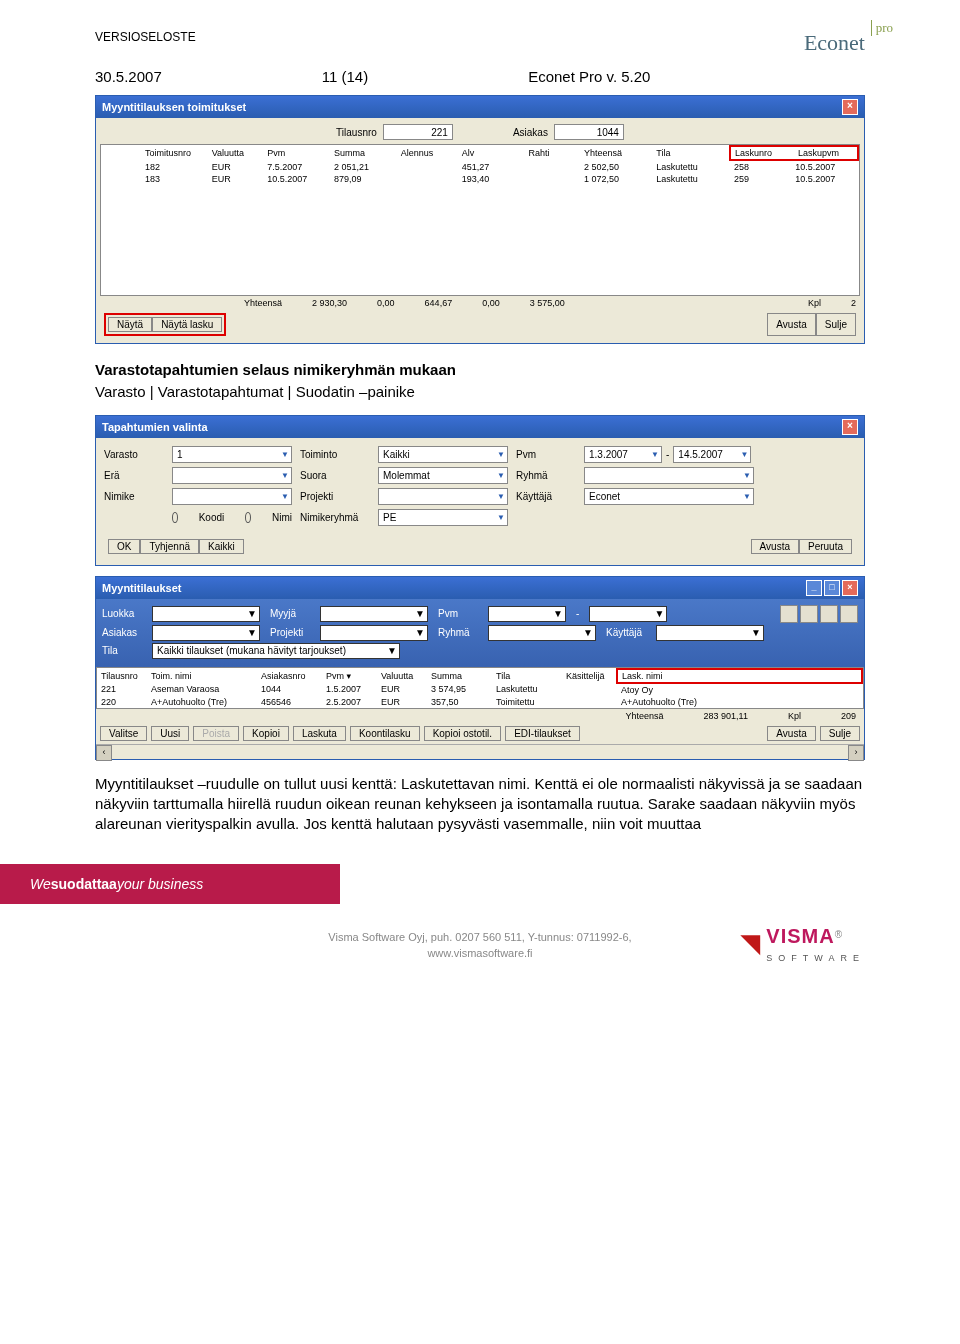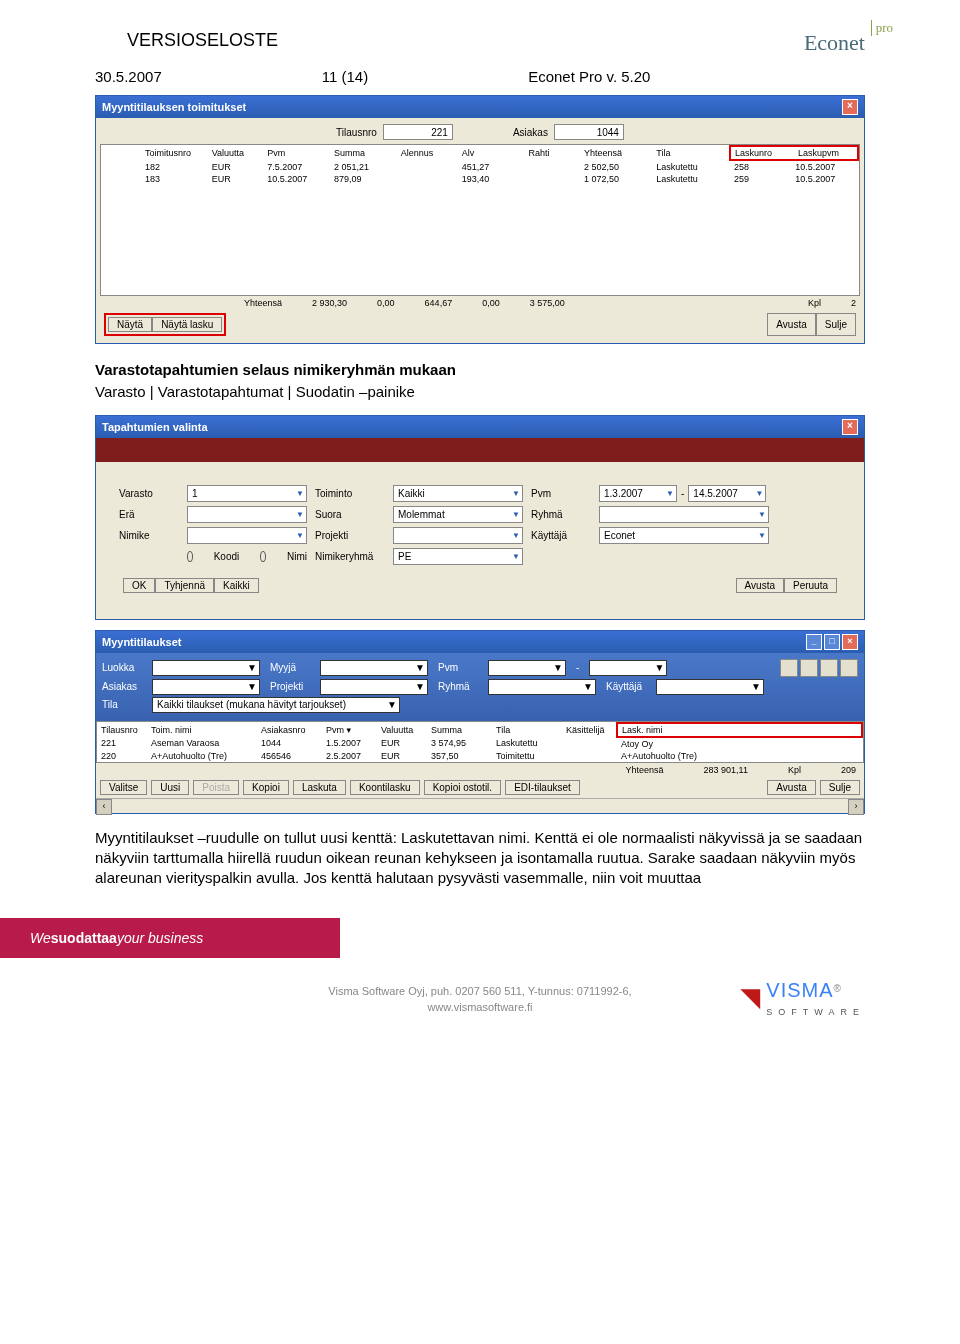--- a/index.html
+++ b/index.html
@@ -13,23 +13,22 @@
   .page {
     padding: 30px 95px 20px 95px;
     position: relative;
   }
   .header-band {
     display: flex;
     justify-content: space-between;
     align-items: flex-start;
   }
   .doc-title {
-    font-size: 18px;
+    font-size: 12px;
     font-weight: normal;
-    margin-left: 32px;
   }
   .logo-econet {
     font-family: Georgia, serif;
     font-size: 22px;
     color: #4a6a7a;
     position: relative;
   }
   .logo-econet .pro {
     font-size: 13px;
     color: #8aa050;
@@ -128,21 +127,21 @@
     font-size:10px;
     padding:1px 8px;
   }
 
   
   .body-text { font-size:15px; margin-top:14px; line-height:1.35; }
   .body-text h3 { font-size:15px; font-weight:bold; margin:16px 0 0 0; }
   .body-text p { margin:2px 0 12px 0; }
 
   
-  .win2 .win-inner { padding:23px;margin-top:24px; }
+  .win2 .win-inner { padding:8px; }
   .form-grid {
     display:grid;
     grid-template-columns: 60px 120px 70px 130px 60px 170px;
     gap:4px 8px;
     font-size:10px;
     align-items:center;
   }
   .dd {
     border:1px solid #888;
     background:#fff;
@@ -226,21 +225,21 @@
   .visma {
     position:absolute;
     right:0;
     bottom:-4px;
     text-align:left;
   }
   .visma-mark {
     display:flex; align-items:center; gap:6px;
   }
   .visma-glyph { color:#c01818; font-size:26px; line-height:20px; }
-  .visma-text { font-family: Arial; font-weight:normal; font-size:20px; color:#3b82f6; letter-spacing:1px;}
+  .visma-text { font-family: Arial; font-weight:bold; font-size:20px; color:#be185d; letter-spacing:1px;}
   .visma-soft { font-size:9px; color:#555; letter-spacing:6px;}
   .reg { font-size:10px; vertical-align:super;}
   .win-controls { display:flex; gap:2px; }
   .win-controls .c { width:14px;height:14px;background:#5a88d8;border:1px solid #fff; color:#fff; font-size:9px; text-align:center; line-height:12px;}
   .win-controls .cx { background:#e46a5a; }
   .totals3 { display:flex; justify-content:flex-end; gap:40px; font-size:9px; padding:2px 8px; background:#ece9d8;}
 </style>
 </head>
 <body>
 

